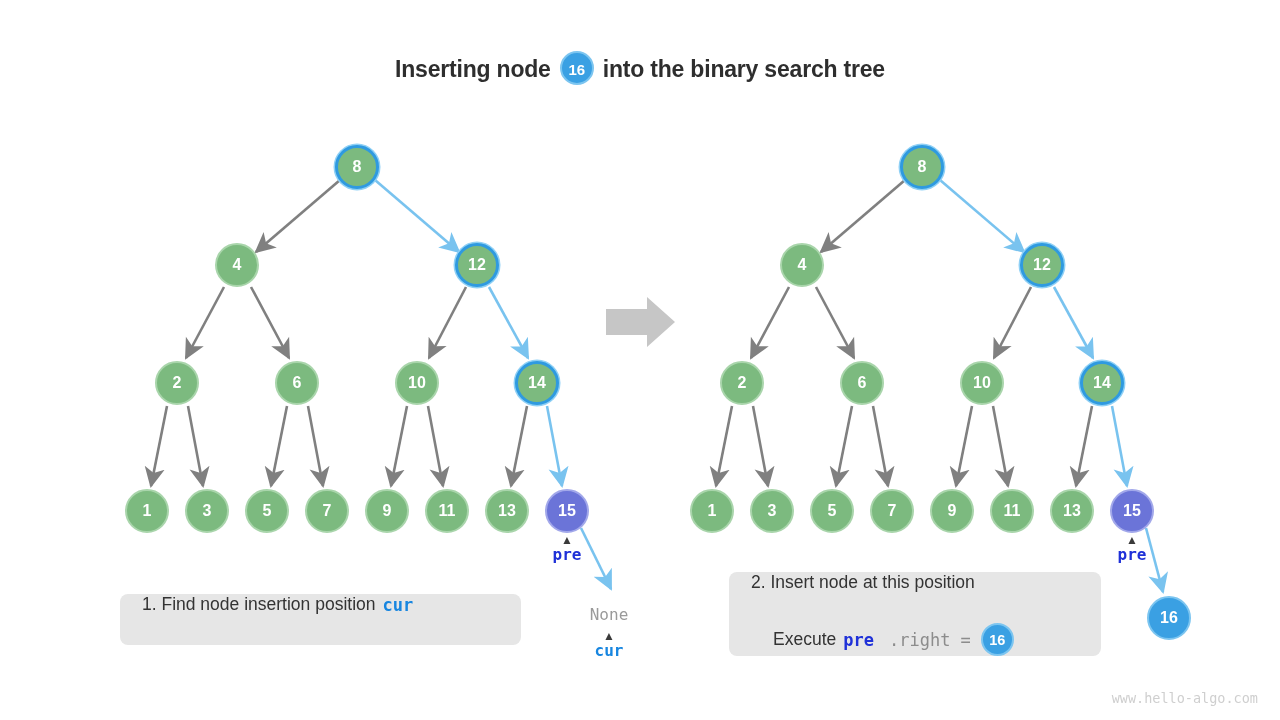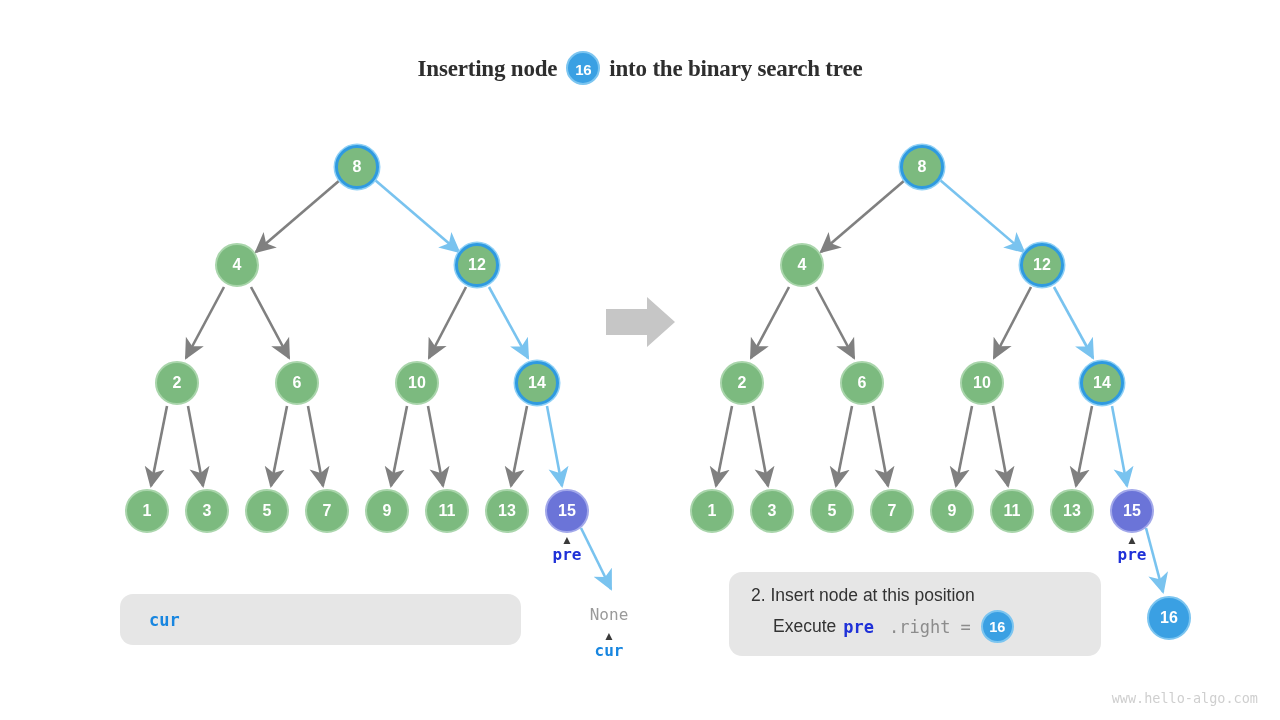--- a/index.html
+++ b/index.html
@@ -12,21 +12,21 @@
   svg.layer{position:absolute;left:0;top:0;width:1280px;height:720px;pointer-events:none;}
 
   
   .title{
     position:absolute;left:0;top:52px;width:1280px;
     text-align:center;
     font-size:23px;font-weight:bold;color:#2e2e2e;
     letter-spacing:-0.2px;
     white-space:nowrap;
   }
-  .title .seg{vertical-align:middle;font-family:Liberation Serif, serif;}
+  .title .seg{vertical-align:middle;}
   .badge16{
     display:inline-block;vertical-align:middle;
     width:34px;height:34px;border-radius:50%;
     background:#3aa0e3;border:2px solid #7cc5f0;
     color:#ffffff;font-size:15px;font-weight:bold;
     line-height:34px;text-align:center;
     margin:0 9px;position:relative;top:-1px;
     box-sizing:border-box;
   }
 
@@ -55,23 +55,23 @@
   .ptr.pre{color:#1f31d8;}
   .ptr.cur{color:#1886e0;}
   .nonelbl{
     position:absolute;transform:translate(-50%,0);
     color:#9a9a9a;font-family:"DejaVu Sans Mono", monospace;font-size:16px;
     white-space:nowrap;text-align:center;
   }
 
   
   .callout{
-    position:absolute;background:#e6e6e6;border-radius:13px;
+    position:absolute;background:#e6e6e6;border-radius:8px;
     color:#333333;font-size:17.5px;
-    display:flex;flex-direction:column;justify-content:center;
+    display:flex;flex-direction:column;justify-content:space-between;
     box-sizing:border-box;
   }
   .callout .line{display:flex;align-items:center;white-space:nowrap;}
   .kw-cur{color:#1886e0;font-family:"DejaVu Sans Mono",monospace;font-weight:bold;font-size:17px;}
   .kw-pre{color:#1f31d8;font-family:"DejaVu Sans Mono",monospace;font-weight:bold;font-size:17px;}
   .kw-mono{color:#8c8c8c;font-family:"DejaVu Sans Mono",monospace;font-size:17px;}
   .inline16{
     display:inline-flex;align-items:center;justify-content:center;
     width:33px;height:33px;border-radius:50%;
     background:#3aa0e3;border:2px solid #7cc5f0;
@@ -171,20 +171,21 @@
     </div>
 
     <div class="nonelbl" style="left:609px;top:605px">None</div>
     <div class="ptr cur" style="left:609px;top:631px">
       <span class="caret">▲</span>
       <span>cur</span>
     </div>
 
     <div class="callout" style="left:120px;top:594px;width:401px;height:51px;padding:0 22px;">
       <div class="line">
+        <span>1. Find node insertion position</span>
         <span class="kw-cur" style="margin-left:7px">cur</span>
       </div>
     </div>
   </div>
 
   <div>
     <div class="node green hl" style="left:922px;top:167px">8</div>
     <div class="node green" style="left:802px;top:265px">4</div>
     <div class="node green hl" style="left:1042px;top:265px">12</div>
     <div class="node green" style="left:742px;top:383px">2</div>

